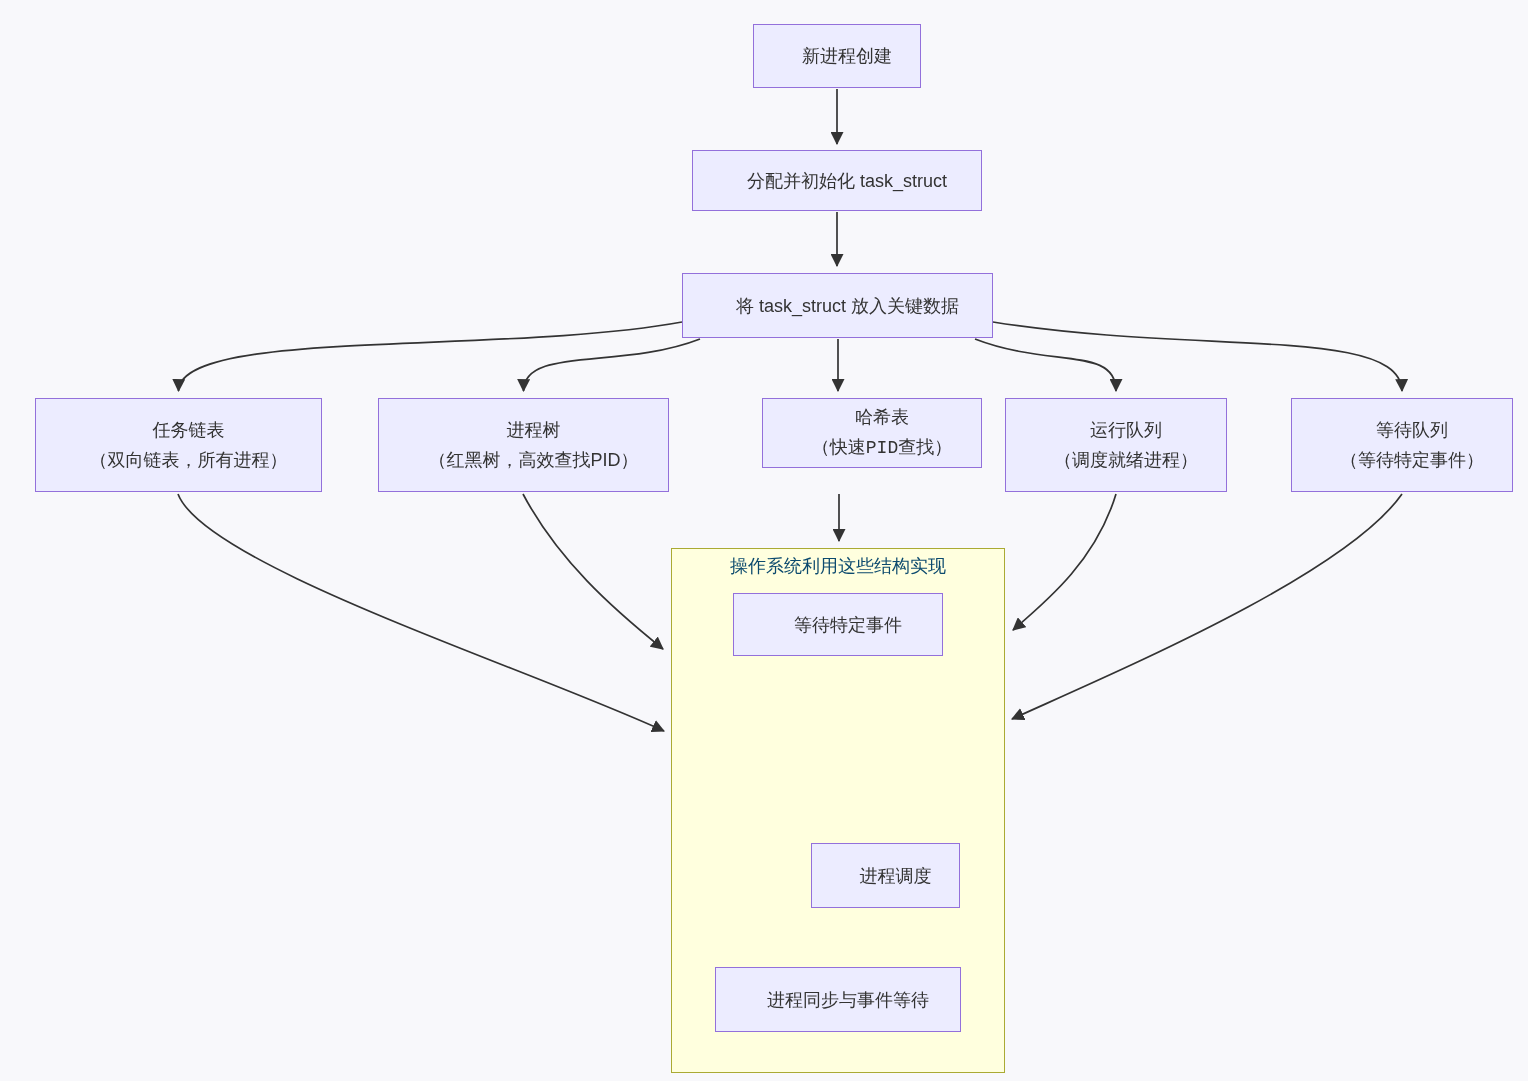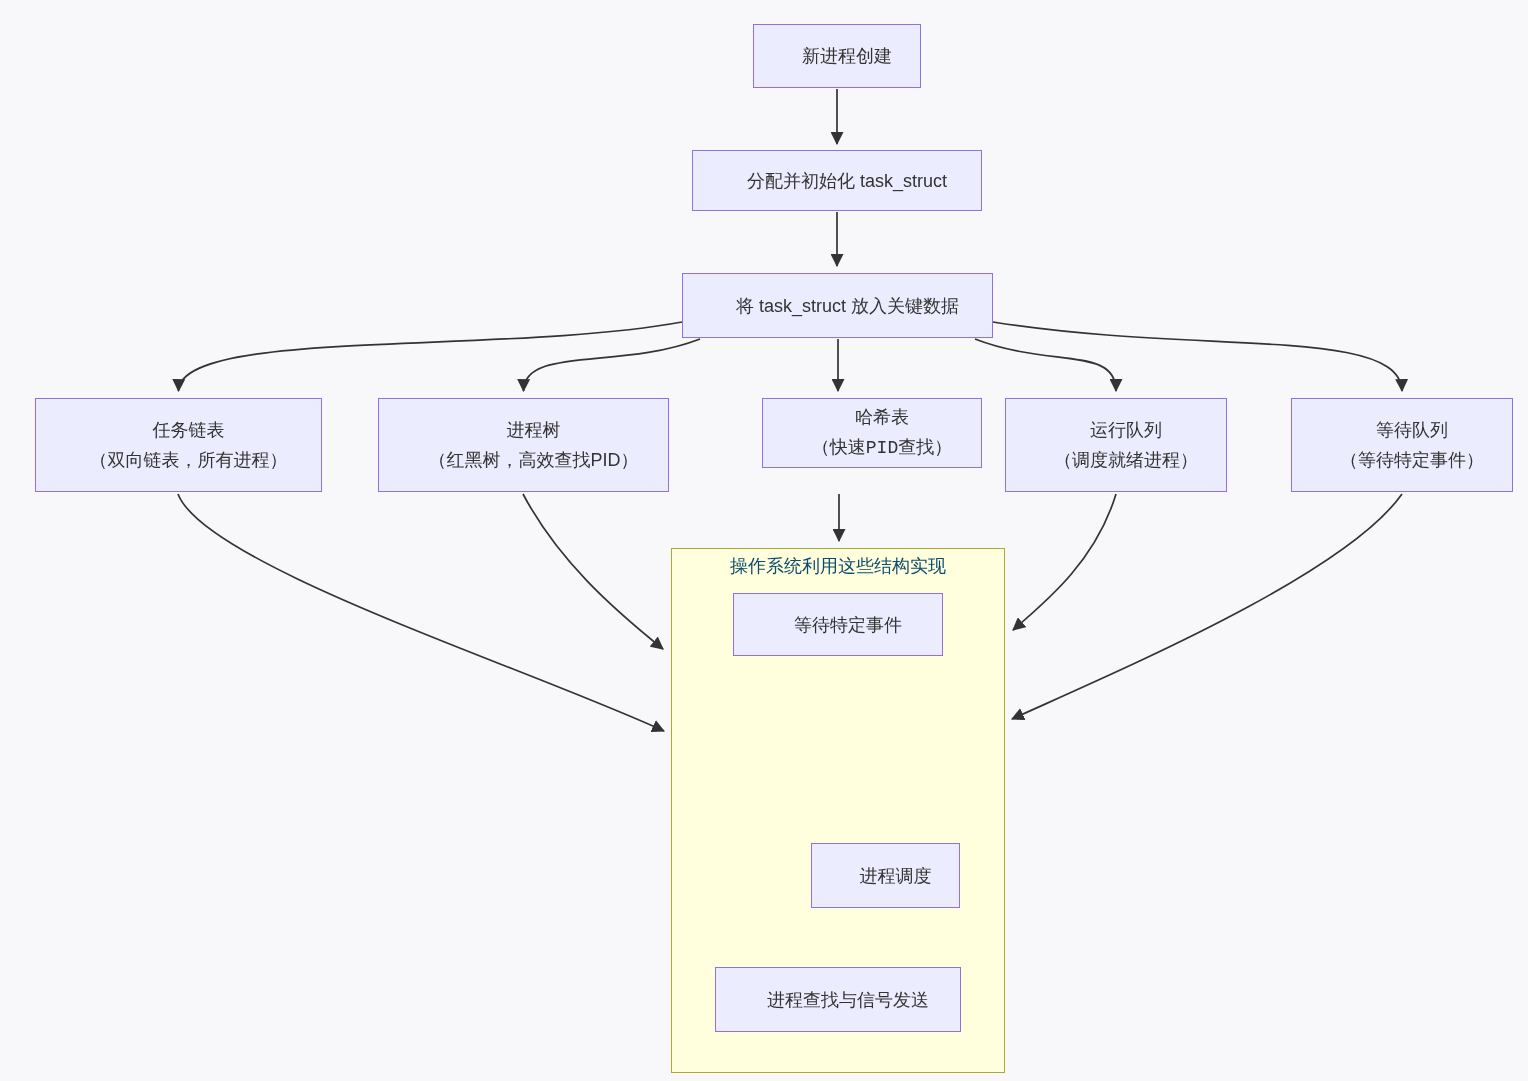--- a/index.html
+++ b/index.html
@@ -105,16 +105,16 @@
   <div class="node" style="left:733px;top:593px;width:210px;height:63px;">
     <span>等待特定事件</span>
   </div>
 
 
   <div class="node" style="left:763px;top:843px;width:149px;height:65px;margin-left:48px;">
     <span>进程调度</span>
   </div>
 
   <div class="node" style="left:715px;top:967px;width:246px;height:65px;">
-    <span>进程查找与信号发送</span>
+    <span>进程同步与事件等待</span>
   </div>
 
 </div>
 
 </body></html>

